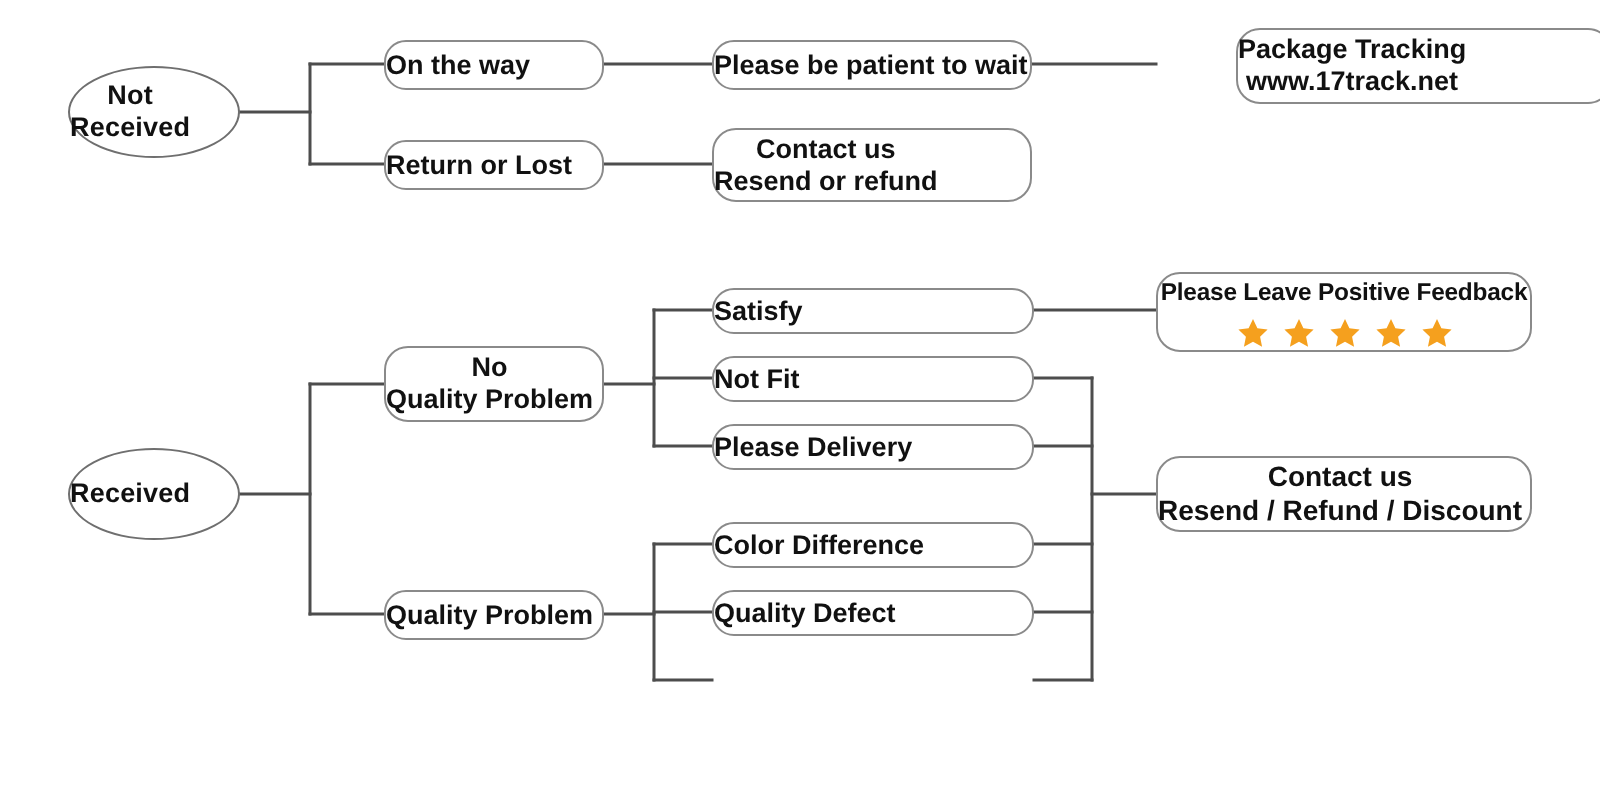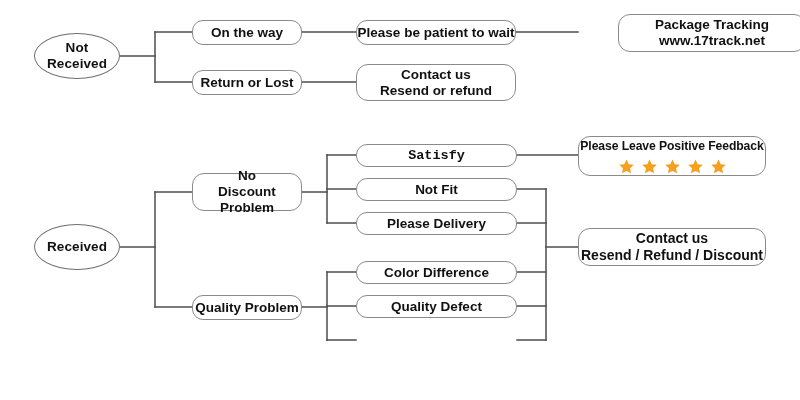--- a/index.html
+++ b/index.html
@@ -25,21 +25,20 @@
     top: 0;
     width: 800px;
     height: 400px;
     pointer-events: none;
   }
   .node {
     position: absolute;
     box-sizing: border-box;
     display: flex;
     align-items: center;
-    justify-content: center;
     text-align: center;
     background: #ffffff;
     border: 1.4px solid #8a8a8a;
     color: #111111;
     font-weight: bold;
     line-height: 1.18;
     z-index: 2;
   }
   .node .txt { display: block; white-space: pre-line; }
   .oval {
@@ -147,28 +146,28 @@
     <span class="txt">Package Tracking
 www.17track.net</span>
   </div>
 
   <div class="node oval" style="left:34px; top:224px; width:86px; height:46px;">
     <span class="txt">Received</span>
   </div>
 
   <div class="node pill two-line" style="left:192px; top:173px; width:110px; height:38px;">
     <span class="txt">No
-Discount Problem</span>
+Quality Problem</span>
   </div>
 
   <div class="node pill" style="left:192px; top:295px; width:110px; height:25px;">
     <span class="txt">Quality Problem</span>
   </div>
 
-  <div class="node pill" style="left:356px; top:144px; width:161px; height:23px;font-family:Liberation Mono, monospace;">
+  <div class="node pill" style="left:356px; top:144px; width:161px; height:23px;">
     <span class="txt">Satisfy</span>
   </div>
 
   <div class="node pill" style="left:356px; top:178px; width:161px; height:23px;">
     <span class="txt">Not Fit</span>
   </div>
 
   <div class="node pill" style="left:356px; top:212px; width:161px; height:23px;">
     <span class="txt">Please Delivery</span>
   </div>

